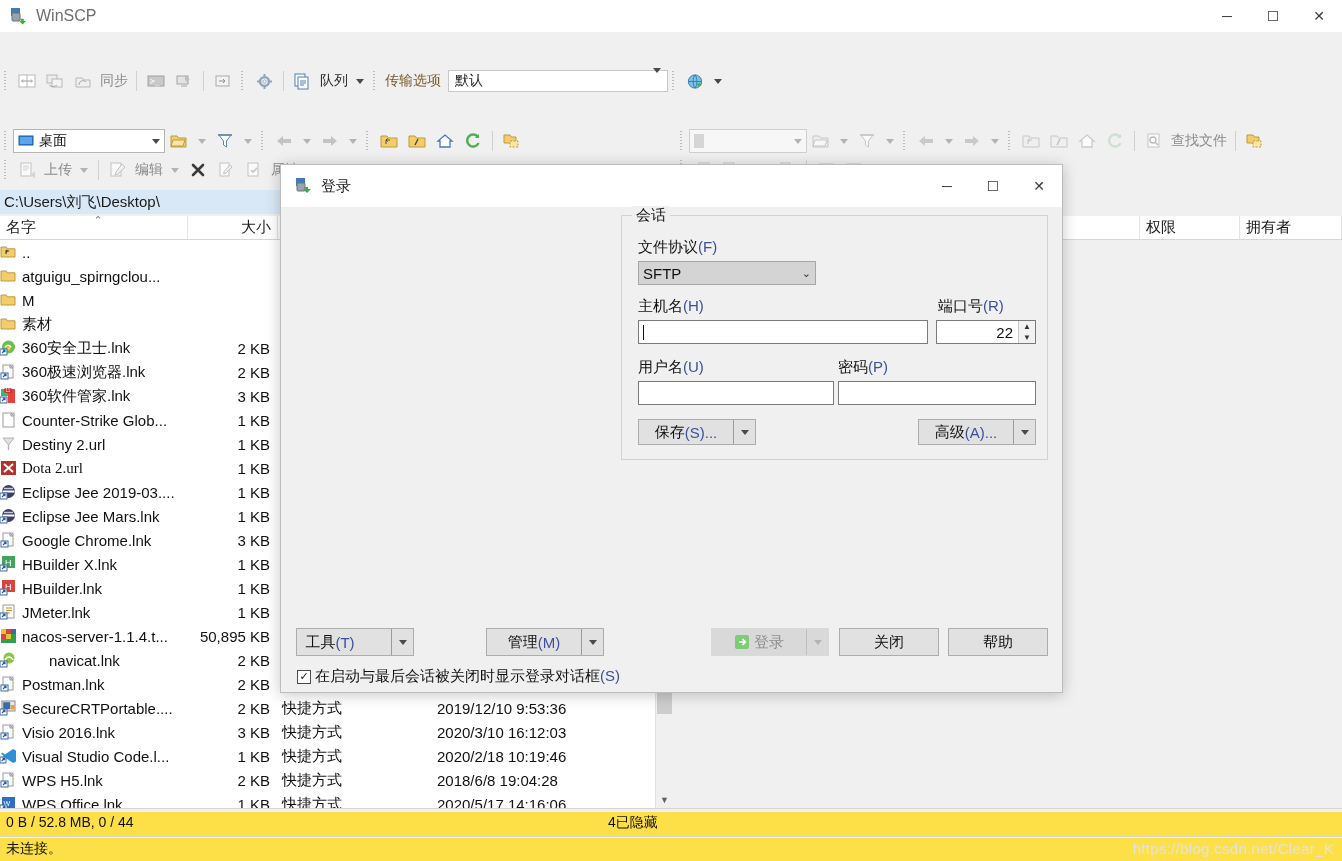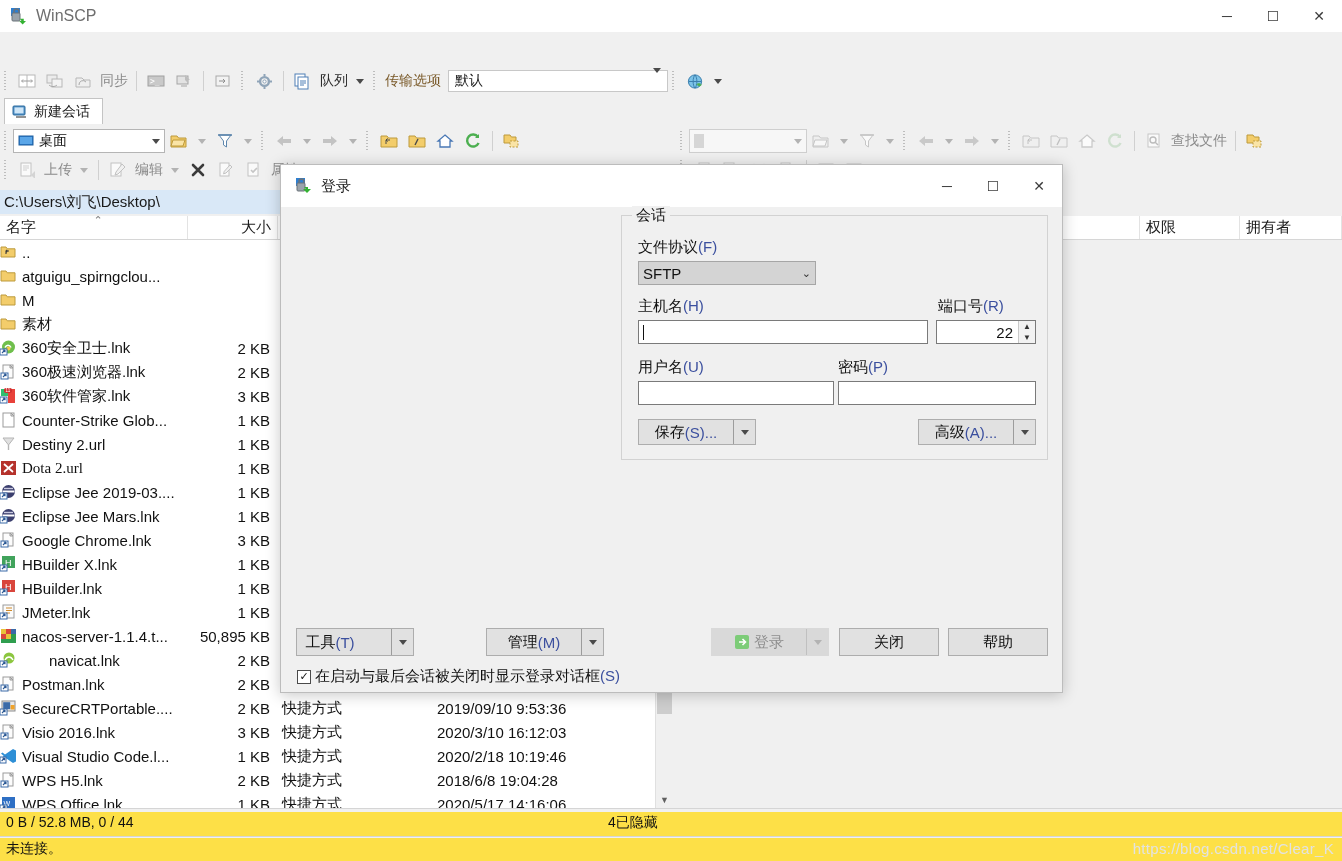--- a/index.html
+++ b/index.html
@@ -312,33 +312,20 @@
     <div class="tb-btn">
       <svg width="19" height="17" viewBox="0 0 19 17">
           <circle cx="9" cy="8.5" r="6.6" fill="#7cc3e8" stroke="#3a7fae"></circle>
           <path d="M2.4 8.5h13.2M9 1.9c2.5 2.7 2.5 10.5 0 13.2M9 1.9C6.5 4.6 6.5 12.4 9 15.1" fill="none" stroke="#3a7fae"></path>
           <path d="M10 11l5 0 0 2 3 0-4 3.5L7 13l3 0z" fill="#4caf50" transform="scale(0.6) translate(9,6)"></path>
         </svg>
     </div>
     <div class="caret"></div>
   </div>
 
-  <div class="tabstrip">
-    <div class="tab">
-      <span style="width:18px;height:16px;margin-right:5px;">
-        <svg width="18" height="16" viewBox="0 0 18 16">
-            <rect x="2" y="2" width="12" height="9" rx="1" fill="#4f8fc6" stroke="#2e6c9e"></rect>
-            <rect x="3.5" y="3.4" width="9" height="6" fill="#cfe6f7"></rect>
-            <path d="M5 13h10" stroke="#6f6f6f" stroke-width="1.5"></path>
-            <path d="M12 1l4 0 0 4-4 0z" fill="#5aa64a" opacity="0"></path>
-          </svg>
-      </span>
-      <span>新建会话</span>
-    </div>
-  </div>
 
   <div class="addrrow" style="left:0; top:126px; width:672px;">
     <div class="grip"></div>
     <div class="addr-combo" style="width:152px;">
       <span style="width:16px;height:13px;margin-right:5px;display:inline-block;">
         <svg width="16" height="13" viewBox="0 0 16 13">
             <rect x="1" y="1" width="14" height="9" fill="#2e7fd0" stroke="#1e5f9e"></rect>
             <rect x="2" y="2" width="12" height="7" fill="#5aa6e8"></rect>
           </svg>
       </span>
@@ -862,21 +849,21 @@
                 <rect x="2" y="1" width="13" height="10" fill="#e9e9e9" stroke="#8c8c8c"></rect>
                 <rect x="3.2" y="2.2" width="7" height="7" fill="#3a6aa8"></rect>
                 <rect x="10.6" y="5" width="4" height="4.5" fill="#f0a32a"></rect>
                 <rect x="0" y="9" width="7" height="6" fill="#fff" stroke="#3a6aa8"></rect>
                 <path d="M2 13l3-3M5 10v2.2M5 10H2.8" stroke="#2b5894" stroke-width="1.1" fill="none"></path>
               </svg></span>
             <span>SecureCRTPortable....</span>
           </div>
           <div class="c-size" style="width: 90px;">2 KB</div>
           <div class="c-type" style="width: 155px;">快捷方式</div>
-          <div class="c-time" style="width: 222px;">2019/09/10  9:53:36</div>
+          <div class="c-time" style="width: 222px;">2019/12/10  9:53:36</div>
         </div>
         <div class="row">
           <div class="c-name" style="width: 188px;">
             <span class="ficon"><svg width="17" height="16" viewBox="0 0 17 16">
                 <rect x="3" y="1" width="10" height="13" fill="#fcfcfc" stroke="#9b9b9b"></rect>
                 <path d="M10 1l3 3h-3z" fill="#dcdcdc" stroke="#9b9b9b"></path>
                 <rect x="1" y="9" width="7" height="6" fill="#fff" stroke="#3a6aa8"></rect>
                 <path d="M3 13l3-3M6 10v2.2M6 10H3.8" stroke="#2b5894" stroke-width="1.1" fill="none"></path>
               </svg></span>
             <span>Visio 2016.lnk</span>

